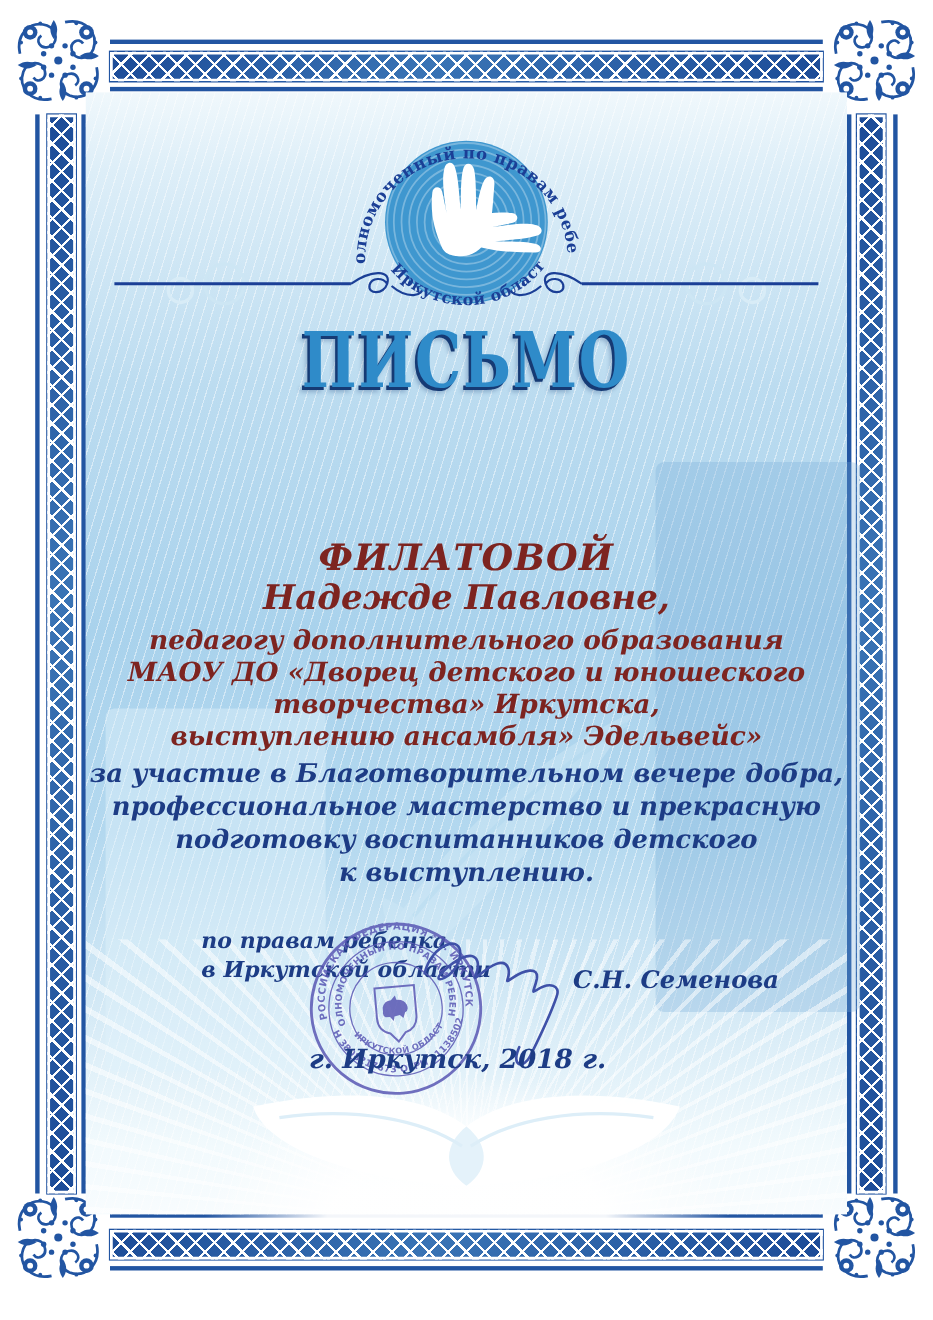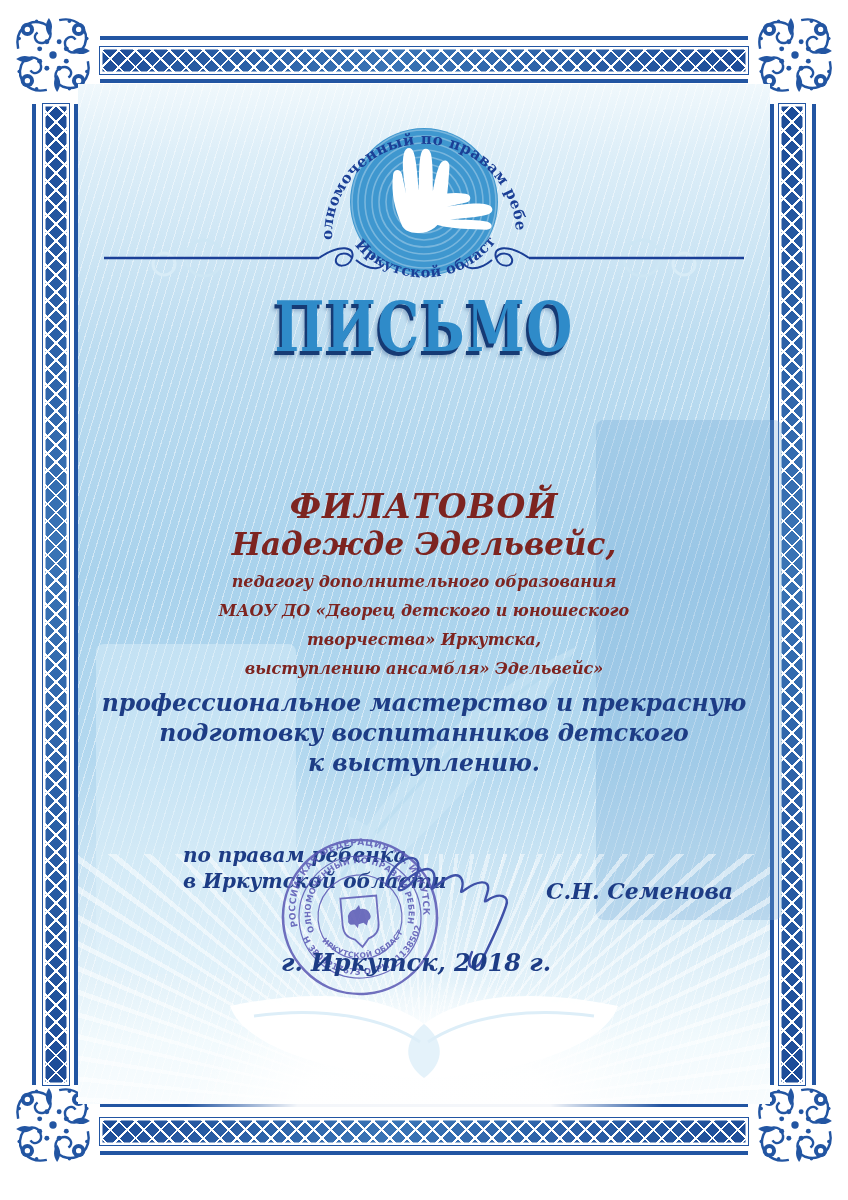--- a/index.html
+++ b/index.html
@@ -43,26 +43,26 @@
   .logo-ringtext{fill:var(--heading-navy,#1b3f96);font-family:"DejaVu Serif",serif;font-weight:bold;}
 
   
   .center{position:absolute;left:0;width:100%;text-align:center;}
   .issuer{top:268px;font-size:25px;font-weight:bold;color:var(--heading-navy,#1b3f96);letter-spacing:.5px;}
   .title{top:295px;color:var(--title-blue,#2f8bc9);font-weight:bold;line-height:64px;}
   .title .tl{display:inline-block;font-size:66px;transform:scale(.8,1.06);letter-spacing:2px;
      text-shadow:-3px 3px 0 var(--title-shadow,#163a74), -5px 5px 4px rgba(22,58,116,.30);}
   .surname{top:487px;font-size:33px;font-weight:bold;font-style:italic;color:var(--maroon,#7d2420);letter-spacing:1px;}
   .fullname{top:526px;font-size:31px;font-weight:bold;font-style:italic;color:var(--maroon,#7d2420);}
-  .positions{top:567px;font-size:16px;line-height:29px;font-weight:bold;font-style:italic;color:var(--maroon,#7d2420);}
+  .positions{top:567px;font-size:24px;line-height:29px;font-weight:bold;font-style:italic;color:var(--maroon,#7d2420);}
   .bodytxt{top:688px;font-size:23.5px;line-height:30px;font-weight:bold;font-style:italic;color:var(--body-navy,#1d3c85);}
 
   .signer-title{position:absolute;left:183px;top:842px;font-size:20px;line-height:26px;font-style:italic;
      font-weight:600;color:var(--body-navy,#1d3c85);z-index:5;}
-  .signer-name{position:absolute;left:546px;top:878px;font-size:22px;font-style:italic;font-weight:600;
+  .signer-name{position:absolute;left:521px;top:878px;font-size:22px;font-style:italic;font-weight:600;
      color:var(--body-navy,#1d3c85);z-index:5;}
   .place-date{top:948px;font-size:24px;font-style:italic;font-weight:bold;color:var(--body-navy,#1d3c85);
      transform:translateX(-8px);z-index:7;}
 
   .stamp{position:absolute;left:280px;top:836px;width:160px;height:162px;overflow:visible;opacity:.85;
      transform:rotate(-5deg);z-index:6;}
   .stamp circle,.stamp .shield{fill:none;stroke:var(--stamp-purple,#5a58b4);}
   .stamp text{fill:var(--stamp-purple,#5a58b4);font-family:"DejaVu Sans","Liberation Sans",sans-serif;font-weight:bold;}
   .sig{position:absolute;left:378px;top:840px;width:180px;height:150px;z-index:6;}
 </style>
@@ -181,29 +181,30 @@
     <text class="logo-ringtext" font-size="14.5" letter-spacing=".5">
       <textPath href="#logo-arc-bottom" startOffset="50%" text-anchor="middle">в Иркутской области</textPath>
     </text>
   </svg>
 
   <div class="center title">
     <div><span class="tl">ПИСЬМО</span></div>
   </div>
 
   <div class="center surname">ФИЛАТОВОЙ</div>
-  <div class="center fullname">Надежде Эдельвейс,</div>
+  <div class="center fullname">Надежде Павловне,</div>
   <div class="center positions">
     <div>педагогу дополнительного образования</div>
     <div>МАОУ ДО «Дворец детского и юношеского</div>
     <div>творчества» Иркутска,</div>
     <div>выступлению ансамбля» Эдельвейс»</div>
   </div>
 
   <div class="center bodytxt">
+    <div>за участие в Благотворительном вечере добра,</div>
     <div>профессиональное мастерство и прекрасную</div>
     <div>подготовку воспитанников детского</div>
     <div>к выступлению.</div>
   </div>
 
   <div class="signer-title">
     <div>по правам ребенка</div>
     <div>в Иркутской области</div>
   </div>
 

